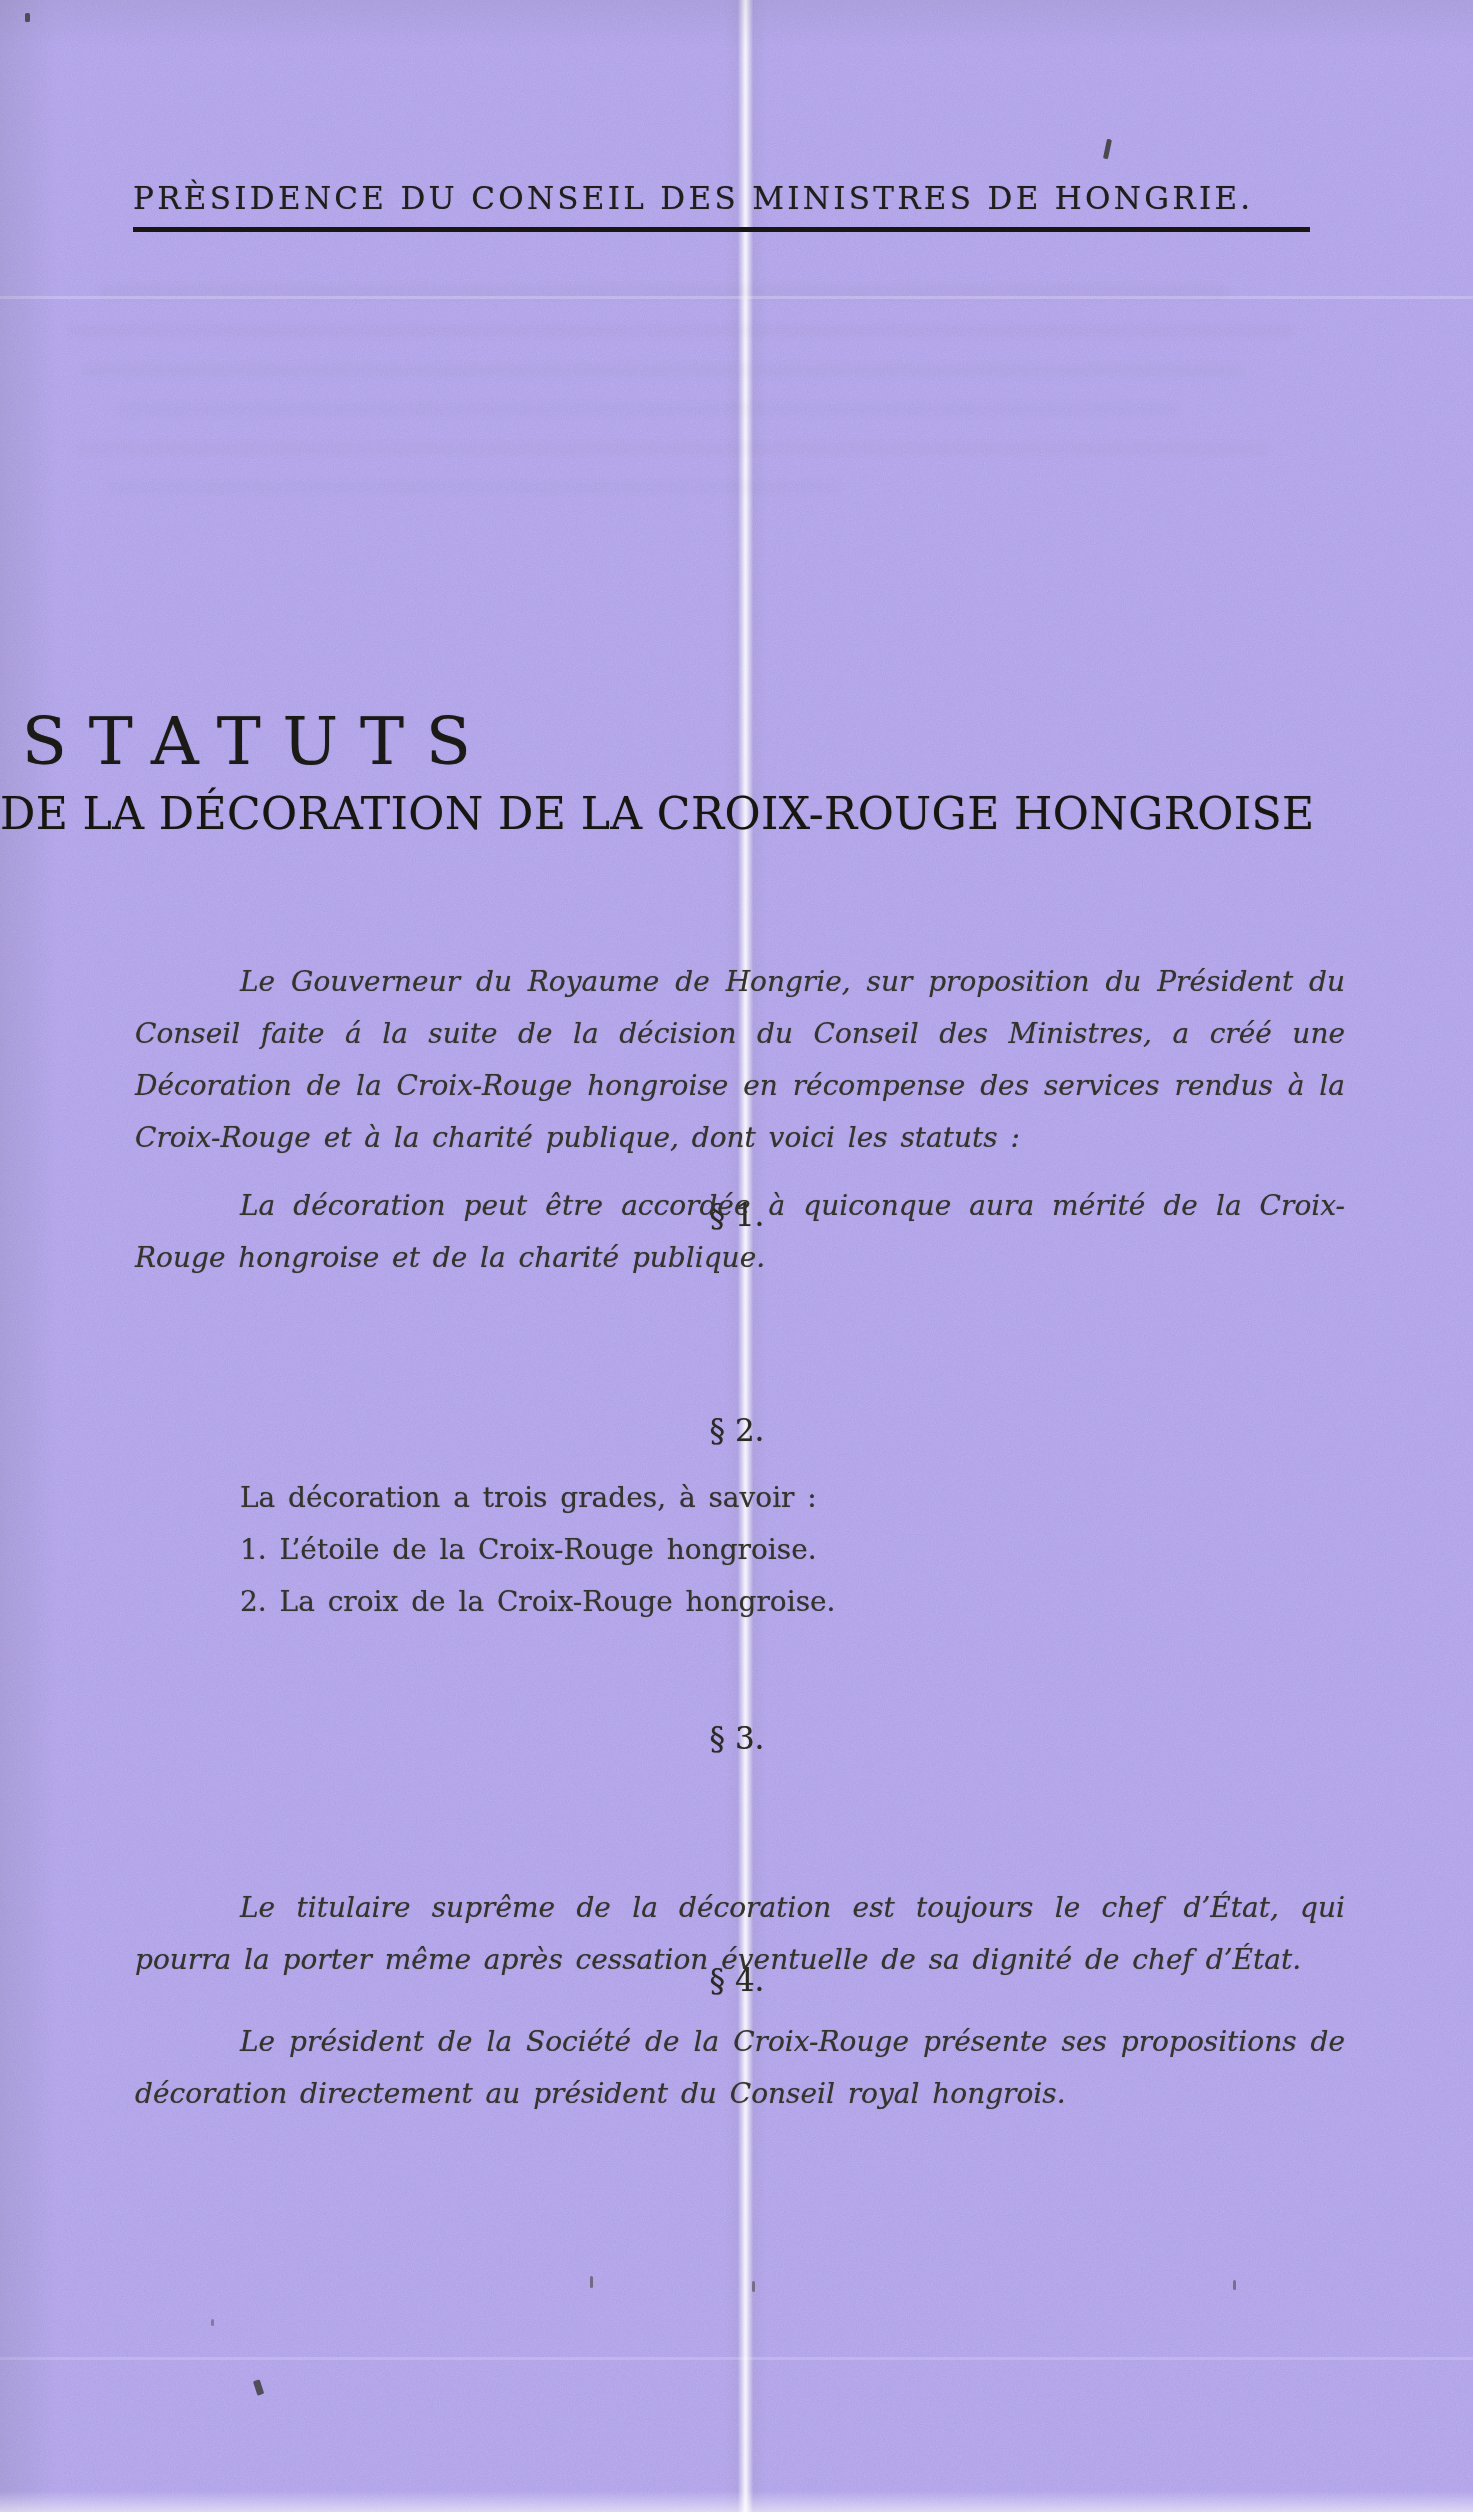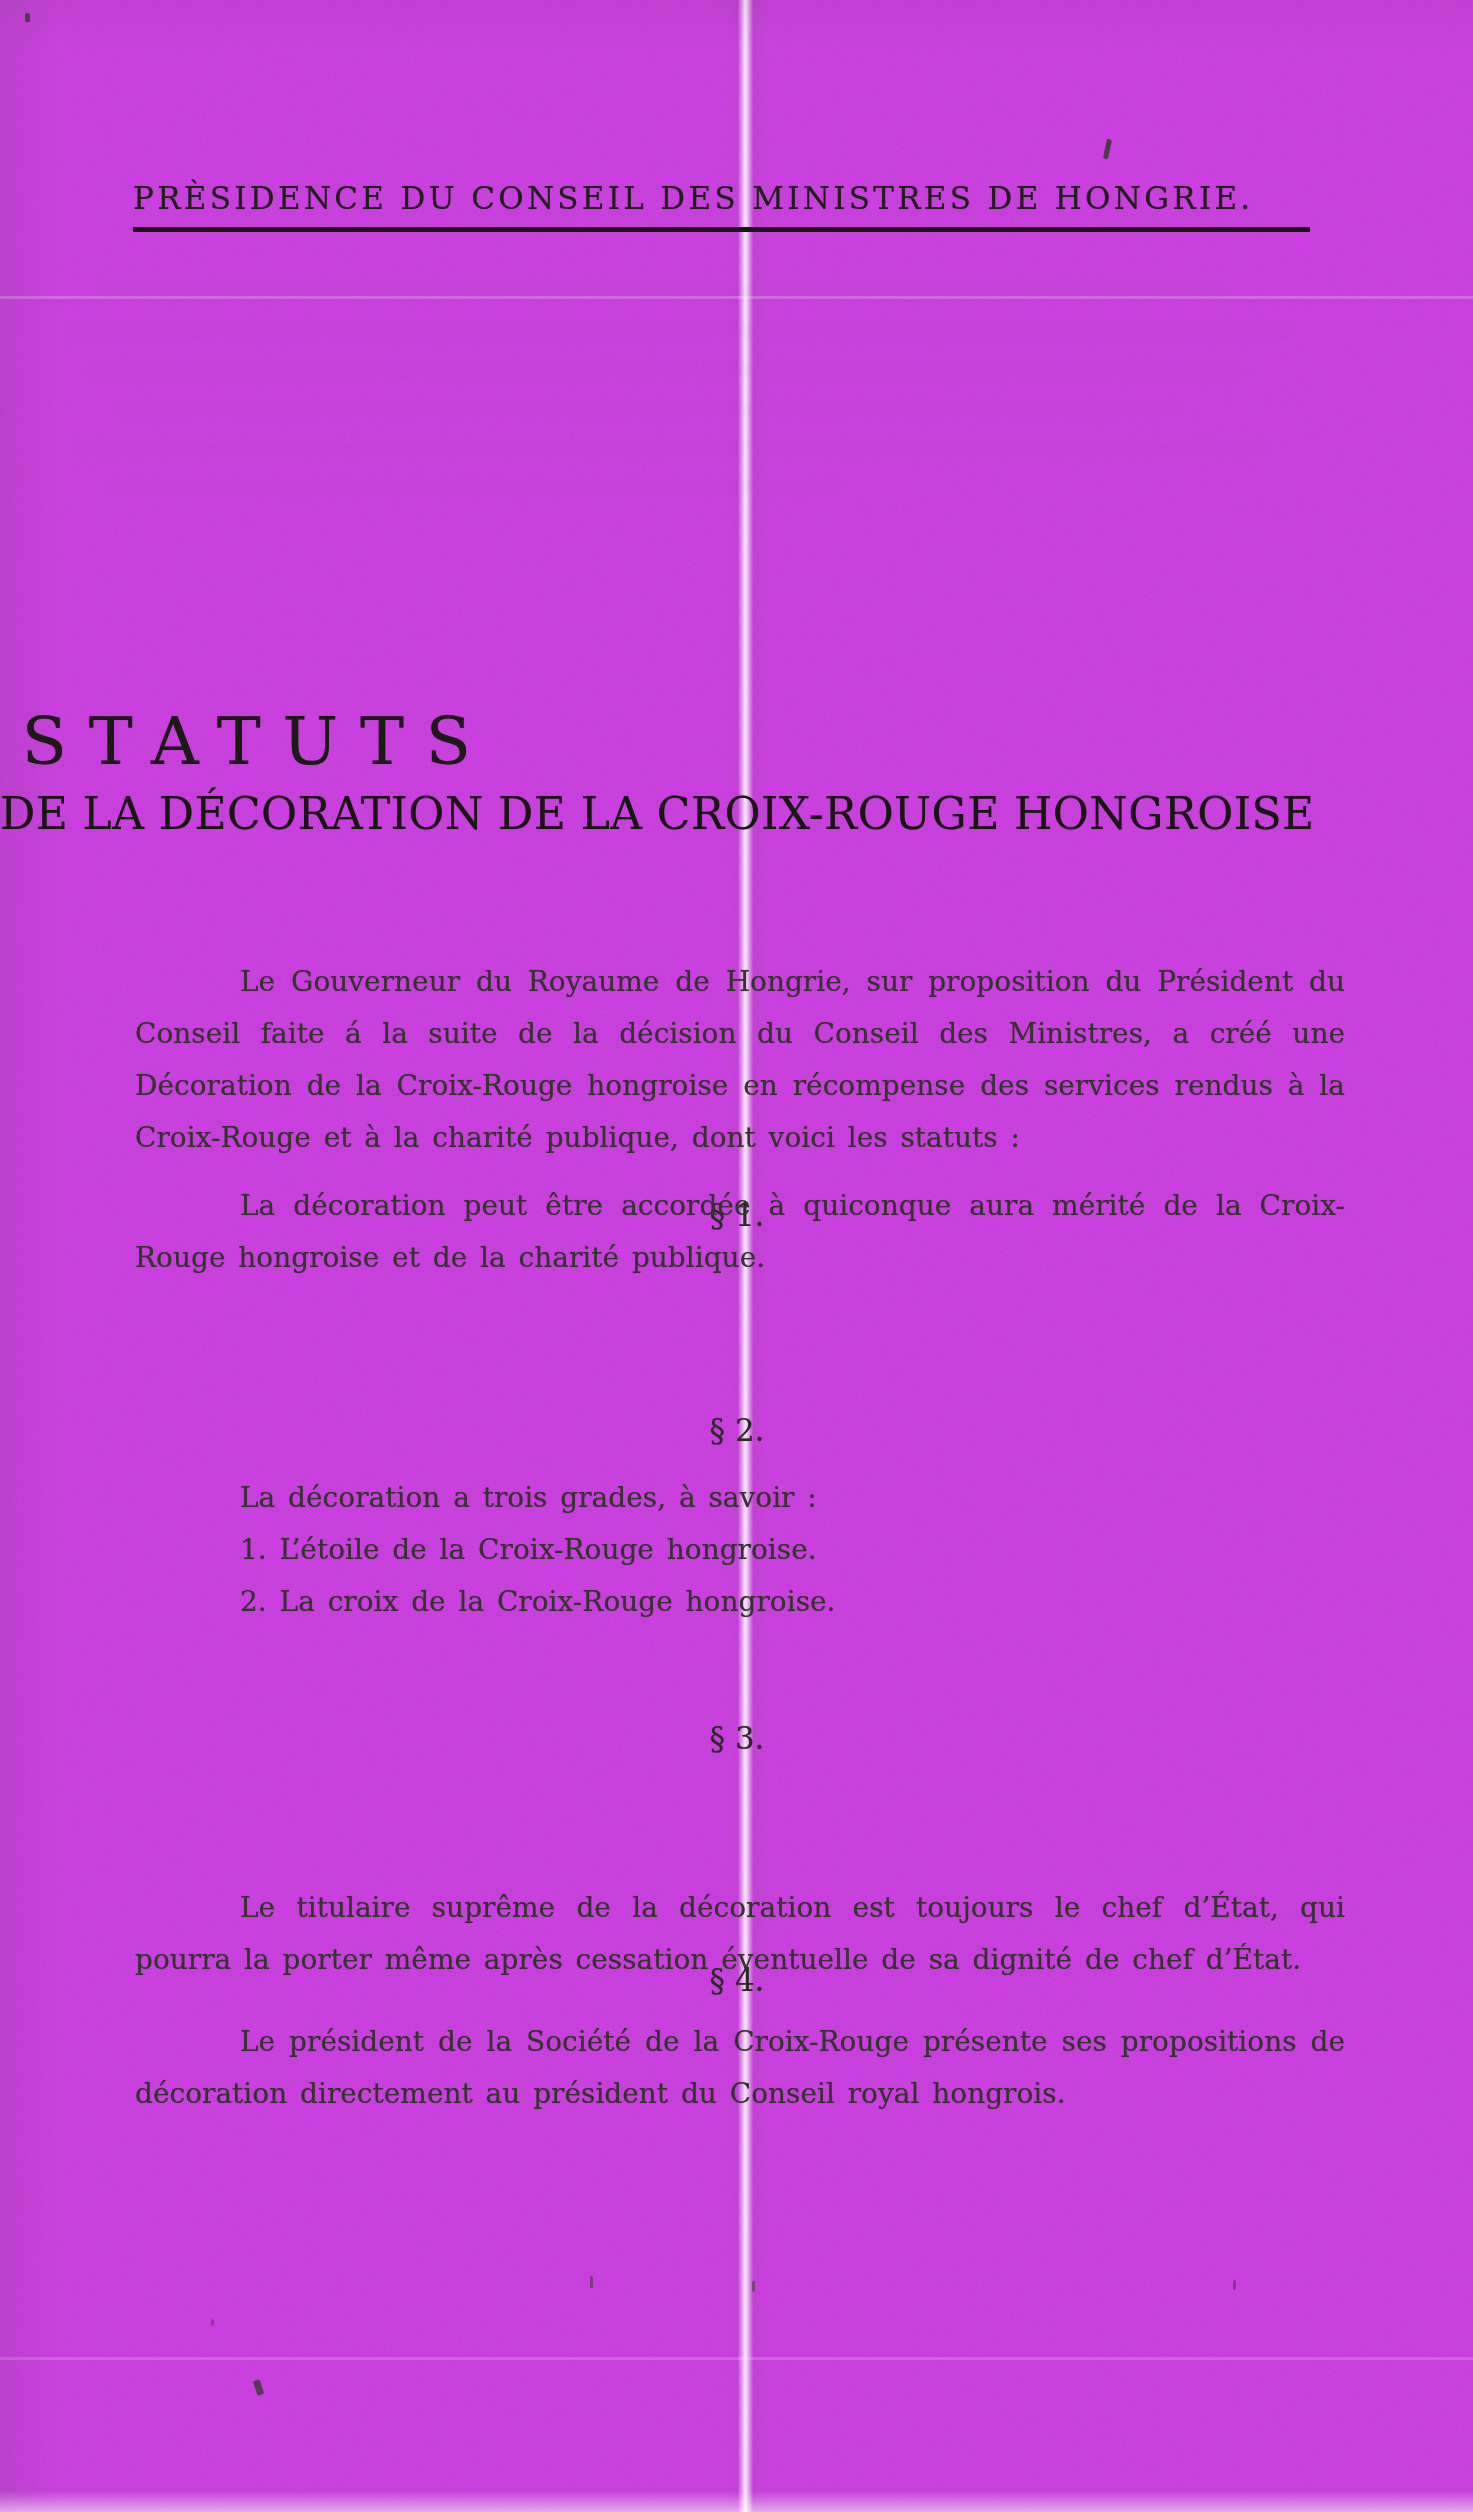--- a/index.html
+++ b/index.html
@@ -5,21 +5,21 @@
   html, body {
     margin: 0;
     padding: 0;
     background: #9a9a98;
   }
   .page {
     position: relative;
     width: 1474px;
     height: 2512px;
     margin: 0 auto;
-    background: #d946ef;
+    background: #c4b5fd;
     overflow: hidden;
     font-family: "DejaVu Serif", "Liberation Serif", serif;
     color: #34322e;
   }
   .abs { position: absolute; }
 
   
   .noise-svg {
     position: absolute;
     top: 0; left: 0;
@@ -116,20 +116,21 @@
     font-size: 28px;
     line-height: 52px;
     color: #35332e;
     text-shadow: 0 0 1px rgba(55,52,48,0.55);
     word-spacing: 0.14em;
   }
   .para {
     text-align: justify;
     text-indent: 105px;
     hyphens: none;
+    font-style: italic;
   }
   .line {
     text-indent: 105px;
     white-space: nowrap;
   }
   .section-head {
     left: 0;
     width: 1474px;
     text-align: center;
     font-size: 31px;

